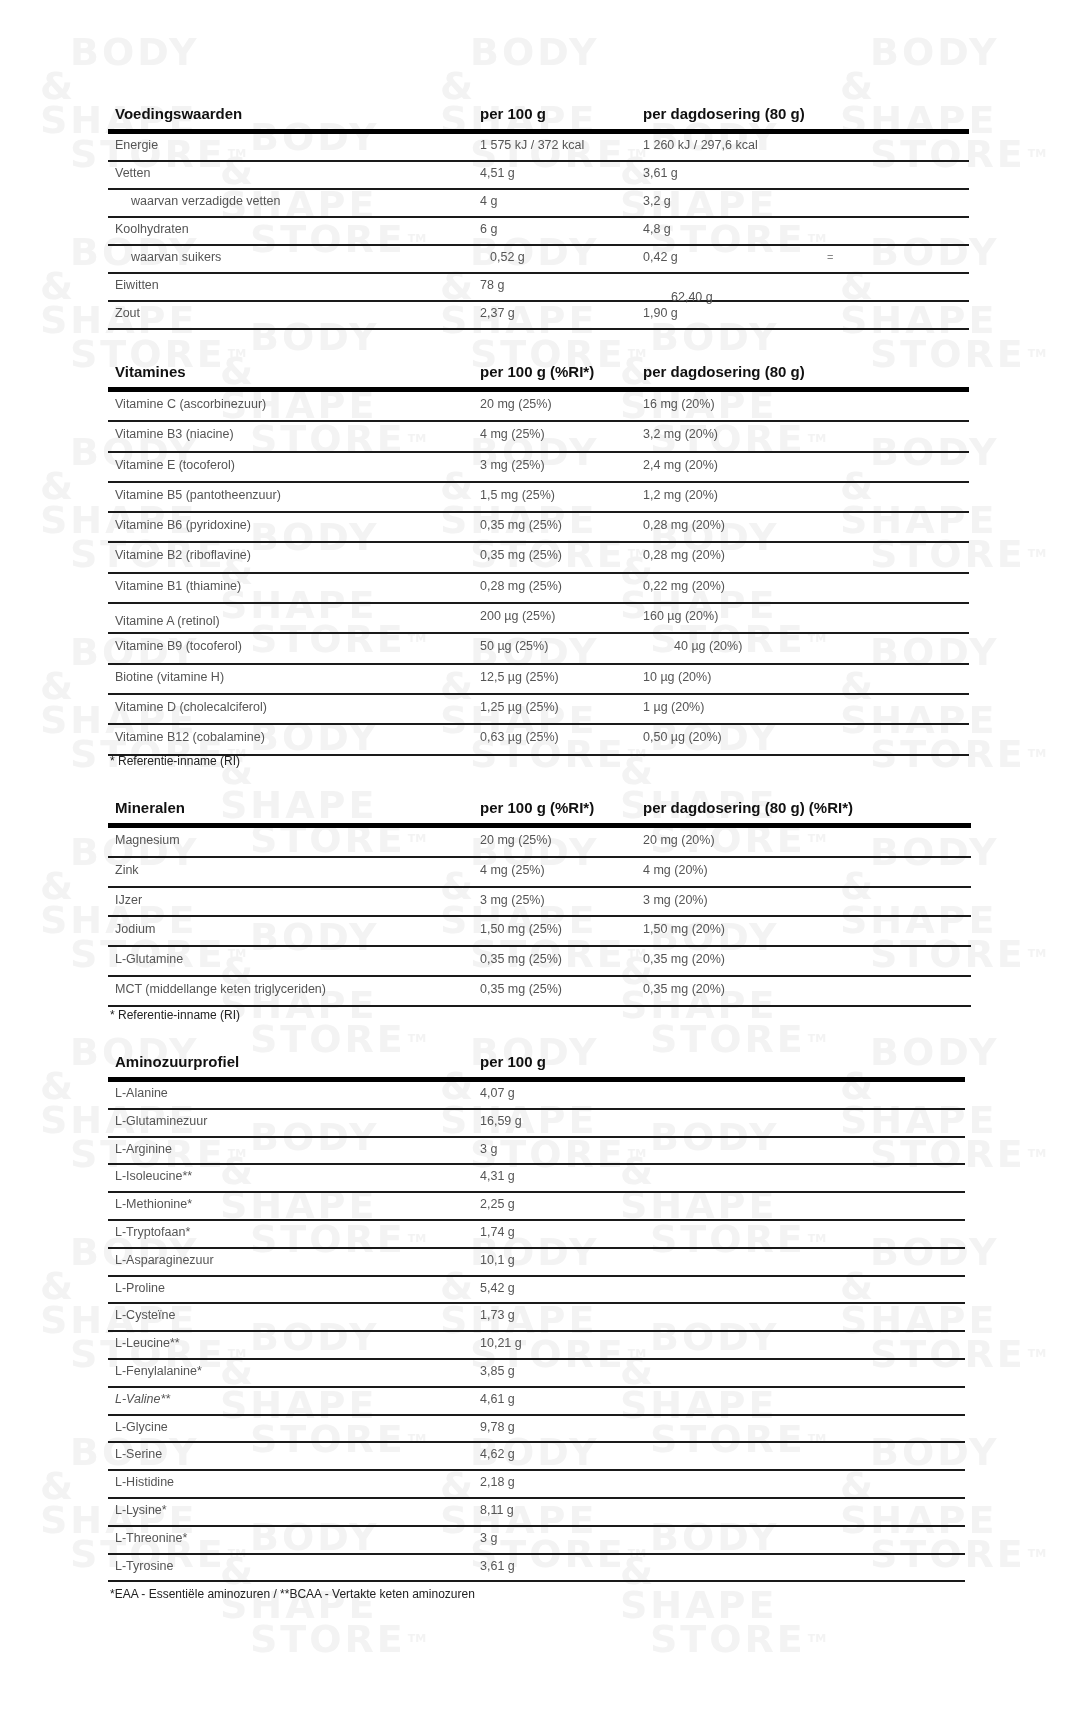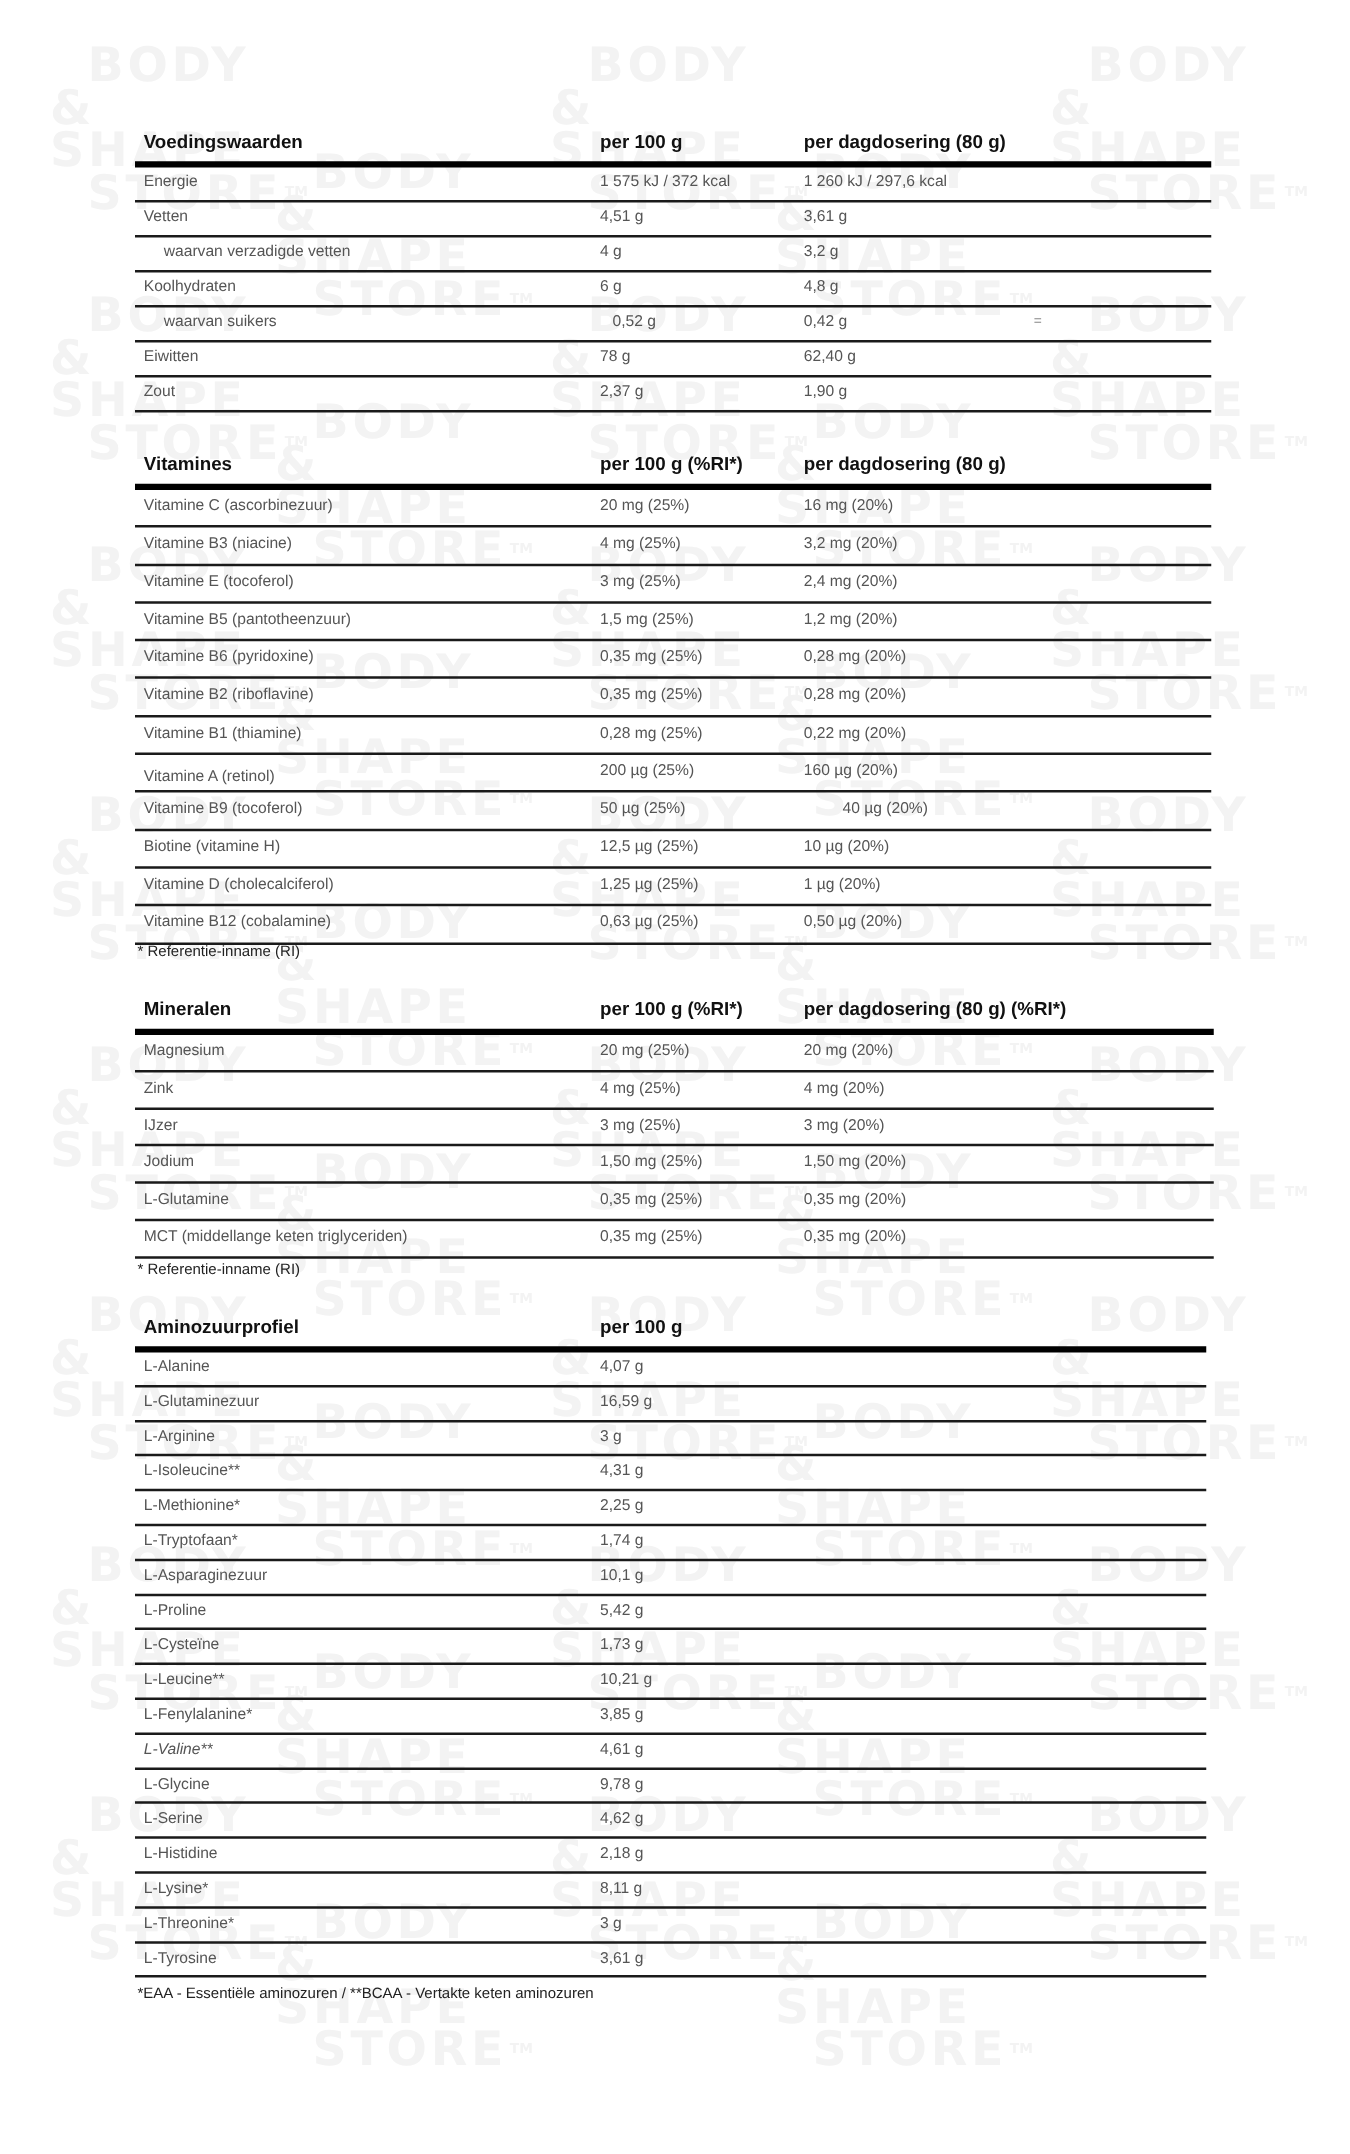--- a/index.html
+++ b/index.html
@@ -264,21 +264,21 @@
         </div>
         <div class="row" style="height: 26px;">
           <span class="c c1 indent" style="top: 4px;">waarvan suikers</span>
           <span class="c c2" style="top: 4px; margin-left: 10px;">0,52 g</span>
           <span class="c c3" style="top: 4px;">0,42 g</span>
           <span class="eq" style="top: 5px;">=</span>
         </div>
         <div class="row" style="height: 26px;">
           <span class="c c1" style="top: 4px;">Eiwitten</span>
           <span class="c c2" style="top: 4px;">78 g</span>
-          <span class="c c3" style="top: 4px;">62,40 g</span>
+          <span class="c c3" style="top: 16px; margin-left: 28px;">62,40 g</span>
         </div>
         <div class="row" style="height: 26px;">
           <span class="c c1" style="top: 4px;">Zout</span>
           <span class="c c2" style="top: 4px;">2,37 g</span>
           <span class="c c3" style="top: 4px;">1,90 g</span>
         </div>
       </div>
   </div>
 
   <div class="section" style="top:355px; width:861px;">

